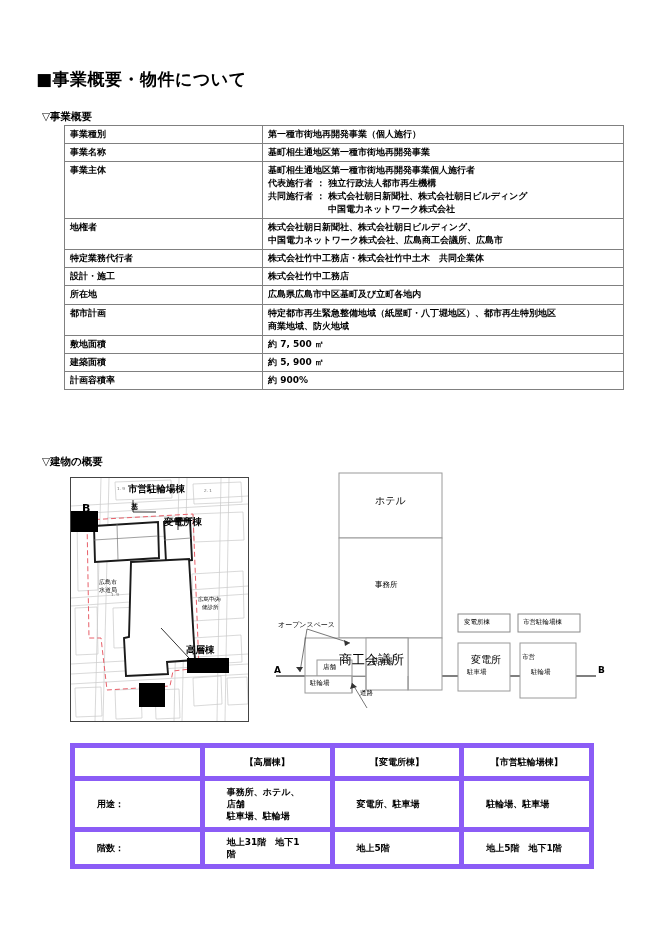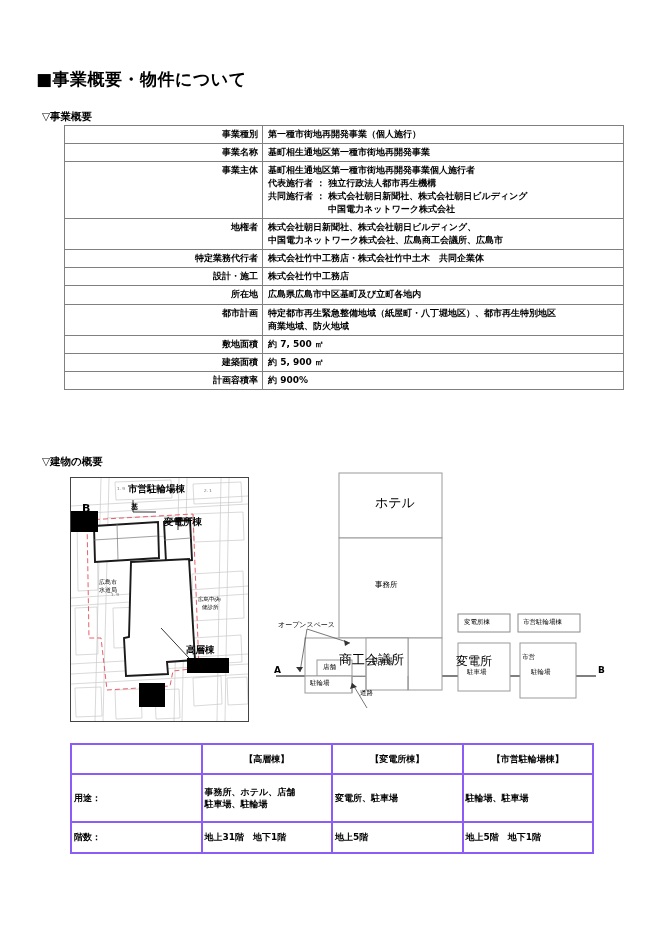--- a/index.html
+++ b/index.html
@@ -45,21 +45,21 @@
     table-layout: fixed;
     font-size: 9px;
   }
   .ov-table td {
     border: 1px solid #808080;
     padding: 2px 4px 2px 5px;
     vertical-align: top;
     line-height: 1.45;
     font-weight: bold;
   }
-  .ov-table td.k { width: 188px; text-align: right; }
+  .ov-table td.k { width: 188px; }
   .ov-table td.v { width: 351px; font-weight: bold; }
   .ov-table .sub { display: block; }
   .ov-table .indent { display: block; padding-left: 60px; }
 
   
   .map-wrap {
     position: absolute;
     left: 70px;
     top: 477px;
     width: 177px;
@@ -101,22 +101,22 @@
   .bt-table {
     position: absolute;
     left: 70px;
     top: 743px;
     width: 524px;
     border-collapse: collapse;
     table-layout: fixed;
     font-size: 9px;
   }
   .bt-table td, .bt-table th {
-    border: 2px solid #8b5cf6;
-    padding: 4px 2px;
+    border: 5px solid #8b5cf6;
+    padding: 4px 22px;
     vertical-align: middle;
     font-weight: bold;
     text-align: left;
   }
   .bt-table th { text-align: center; height: 20px; }
   .bt-table td.lbl { width: 75px; }
   .bt-table td.c1 { width: 148px; }
   .bt-table td.c2 { width: 157px; }
   .bt-table td.c3 { width: 144px; }
   .bt-table tr.use td { height: 38px; }
@@ -324,28 +324,28 @@
 
     <g stroke="#555" stroke-width="0.8" fill="none">
       <path d="M105 238 L90 213"></path>
     </g>
     <polygon points="90,213 88,219 95,217" fill="#333"></polygon>
 
     <text x="12" y="203" font-size="9" font-weight="bold" font-family="DejaVu Sans, sans-serif" fill="#000">A</text>
     <text x="336" y="203" font-size="9" font-weight="bold" font-family="DejaVu Sans, sans-serif" fill="#000">B</text>
   </svg>
 
-  <div style="position:absolute; left:113px; top:24px; font-size:13px;">ホテル</div>
+  <div style="position:absolute; left:113px; top:24px; font-size:10px;">ホテル</div>
   <div style="position:absolute; left:113px; top:110px; font-size:7.5px;">事務所</div>
   <div style="position:absolute; left:77px; top:181px; font-size:13px;">商工会議所</div>
   <div style="position:absolute; left:110px; top:186px; font-size:7px;">駐車場</div>
   <div style="position:absolute; left:61px; top:193px; font-size:6.5px;">店舗</div>
   <div style="position:absolute; left:48px; top:209px; font-size:6.5px;">駐輪場</div>
 
-  <div style="position:absolute; left:194px; top:183px; font-size:12px;">変電所</div>
+  <div style="position:absolute; left:209px; top:183px; font-size:10px;">変電所</div>
   <div style="position:absolute; left:205px; top:198px; font-size:6.5px;">駐車場</div>
   <div style="position:absolute; left:260px; top:183px; font-size:6.5px;">市営</div>
   <div style="position:absolute; left:269px; top:198px; font-size:6.5px;">駐輪場</div>
 
   <div style="position:absolute; left:202px; top:148px; font-size:6.5px;">変電所棟</div>
   <div style="position:absolute; left:261px; top:148px; font-size:6.5px;">市営駐輪場棟</div>
 
   <div style="position:absolute; left:1px; top:150px; font-size:7px; white-space:nowrap;margin-left:15px;">オープンスペース</div>
   <div style="position:absolute; left:98px; top:219px; font-size:6.5px;">道路</div>
 </div>

